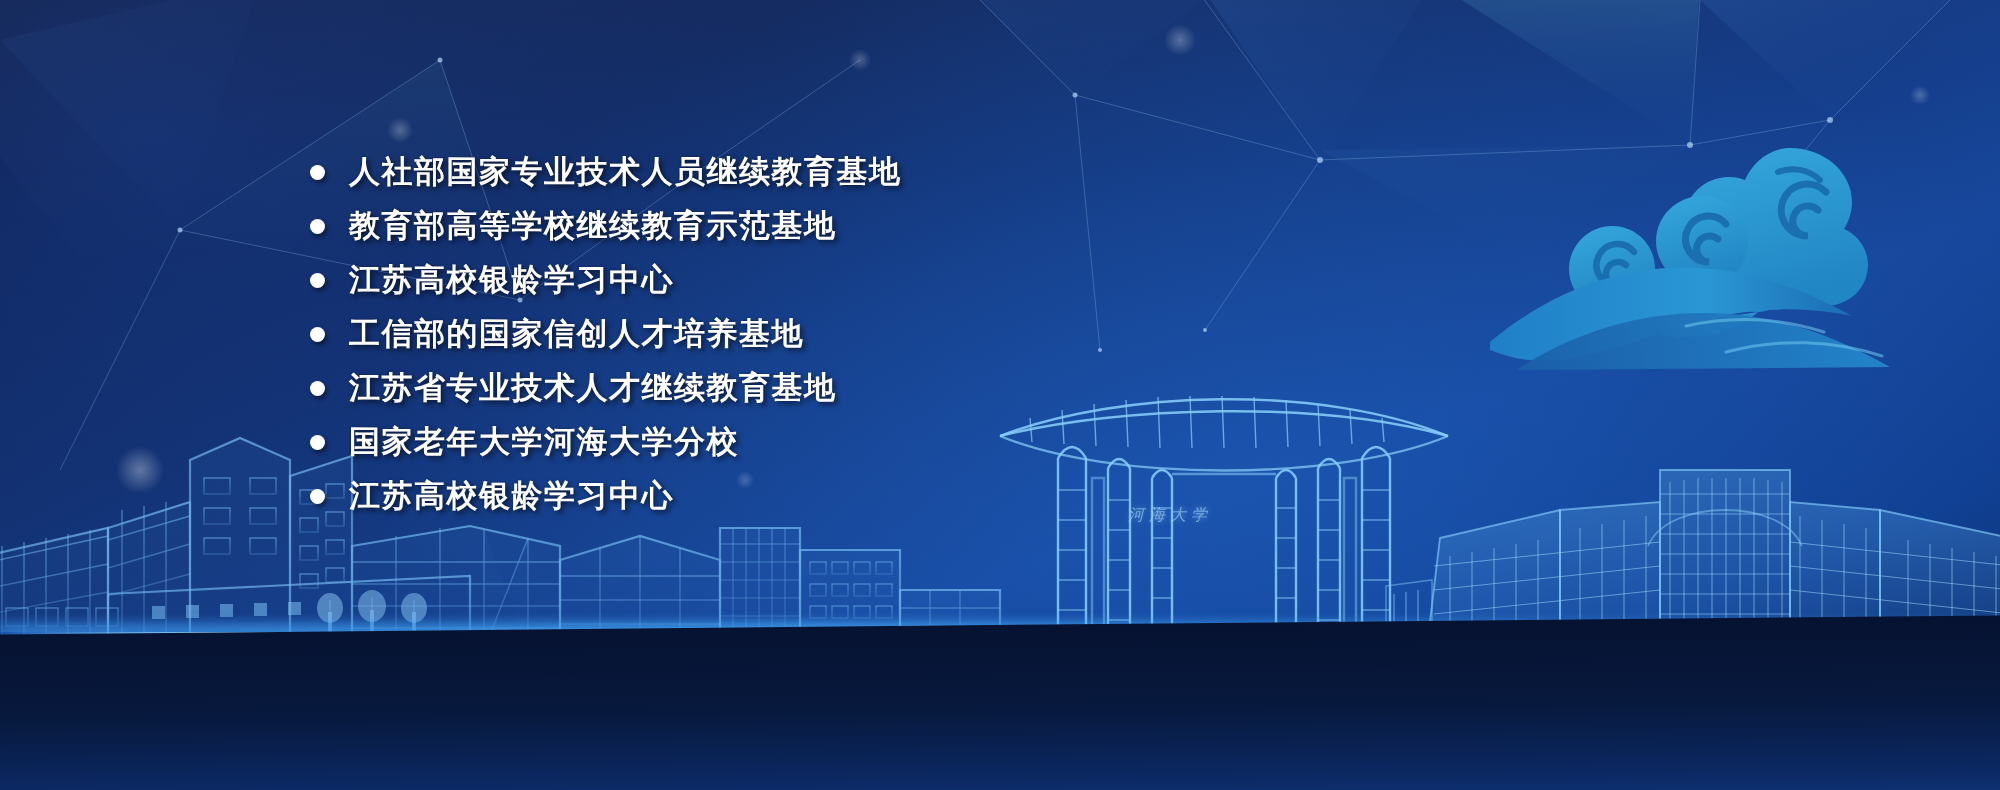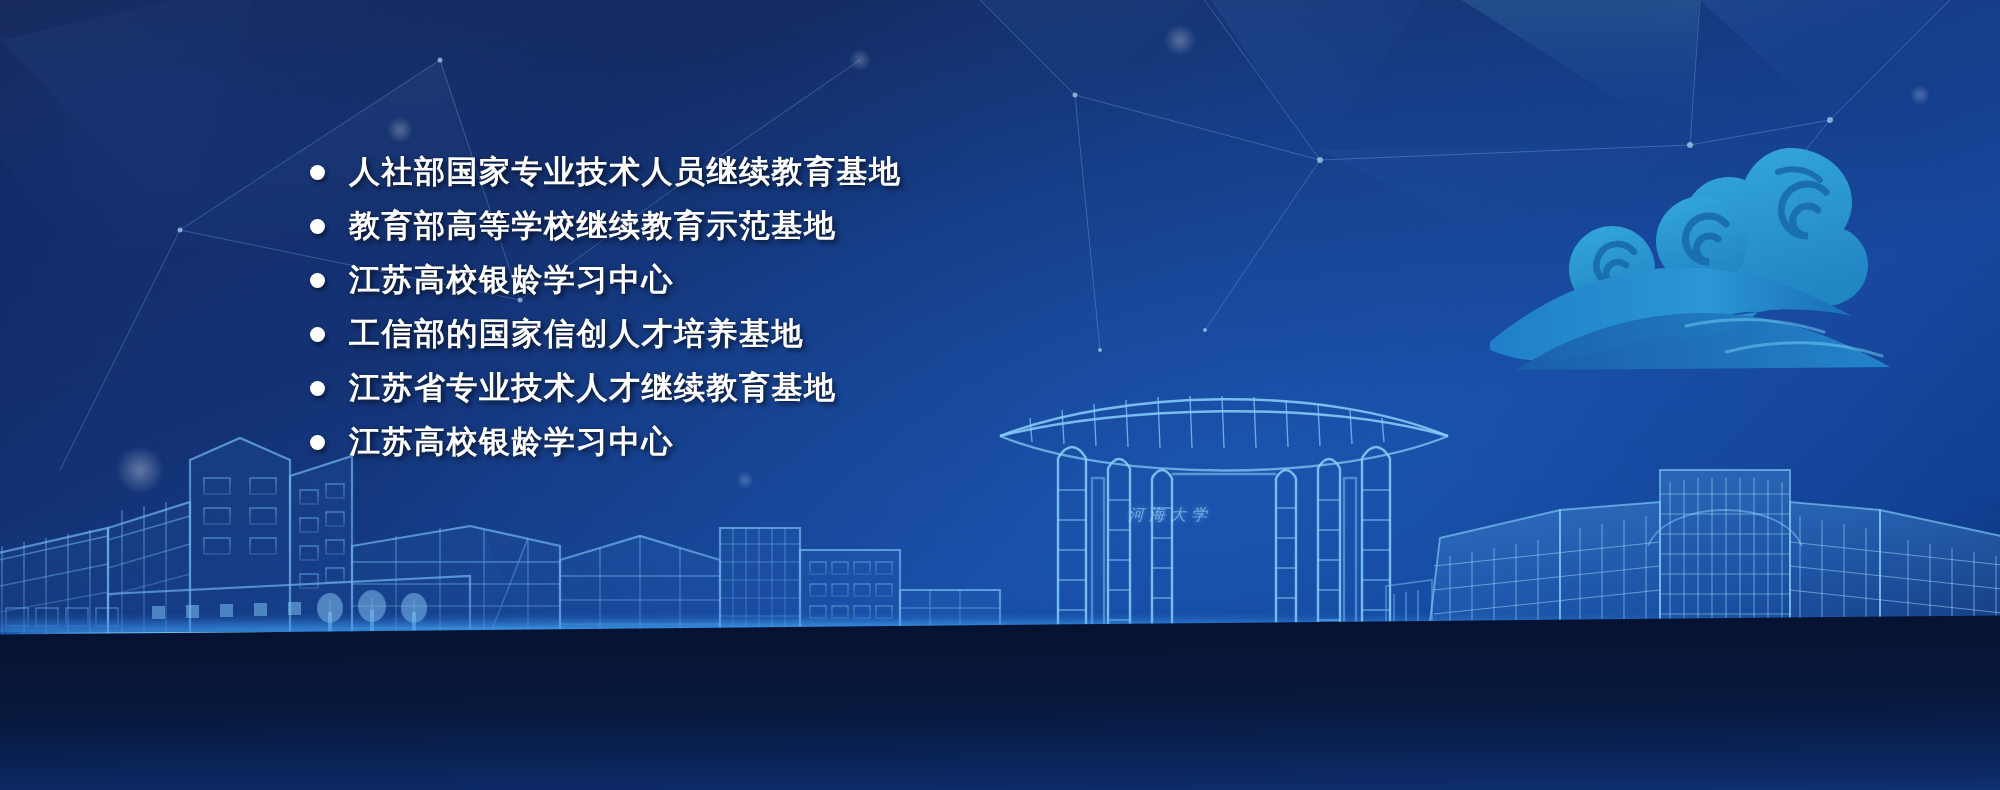--- a/index.html
+++ b/index.html
@@ -497,17 +497,21 @@
     <div class="item">
       <span class="dot"></span>
       <span class="label">工信部的国家信创人才培养基地</span>
     </div>
     <div class="item">
       <span class="dot"></span>
       <span class="label">江苏省专业技术人才继续教育基地</span>
     </div>
     <div class="item">
       <span class="dot"></span>
+      <span class="label">国家老年大学河海大学分校</span>
+    </div>
+    <div class="item">
+      <span class="dot"></span>
       <span class="label">江苏高校银龄学习中心</span>
     </div>
   </div>
 
 </div>
 
 </body></html>

